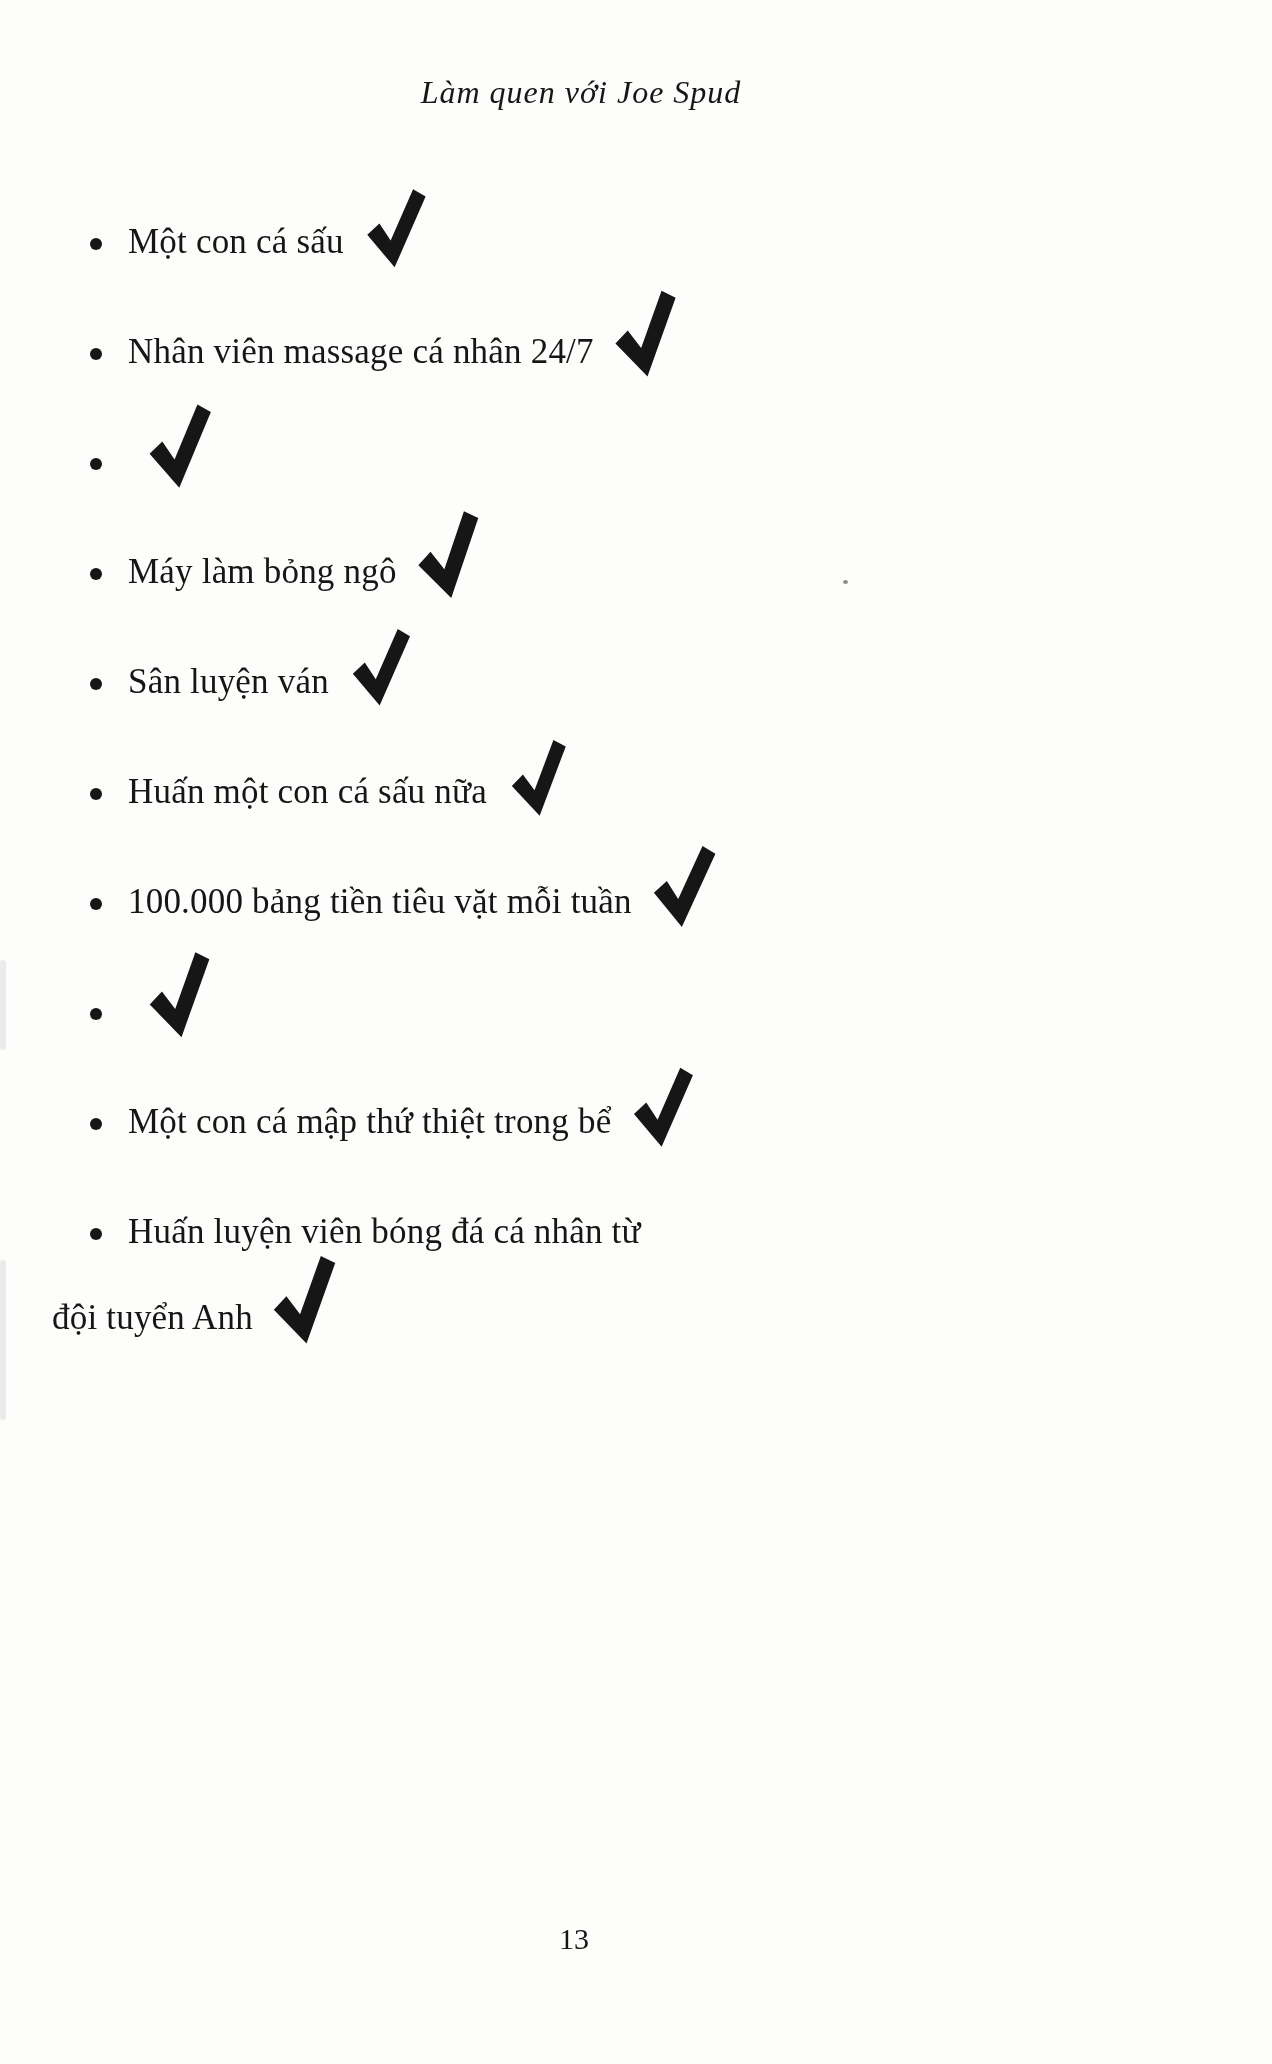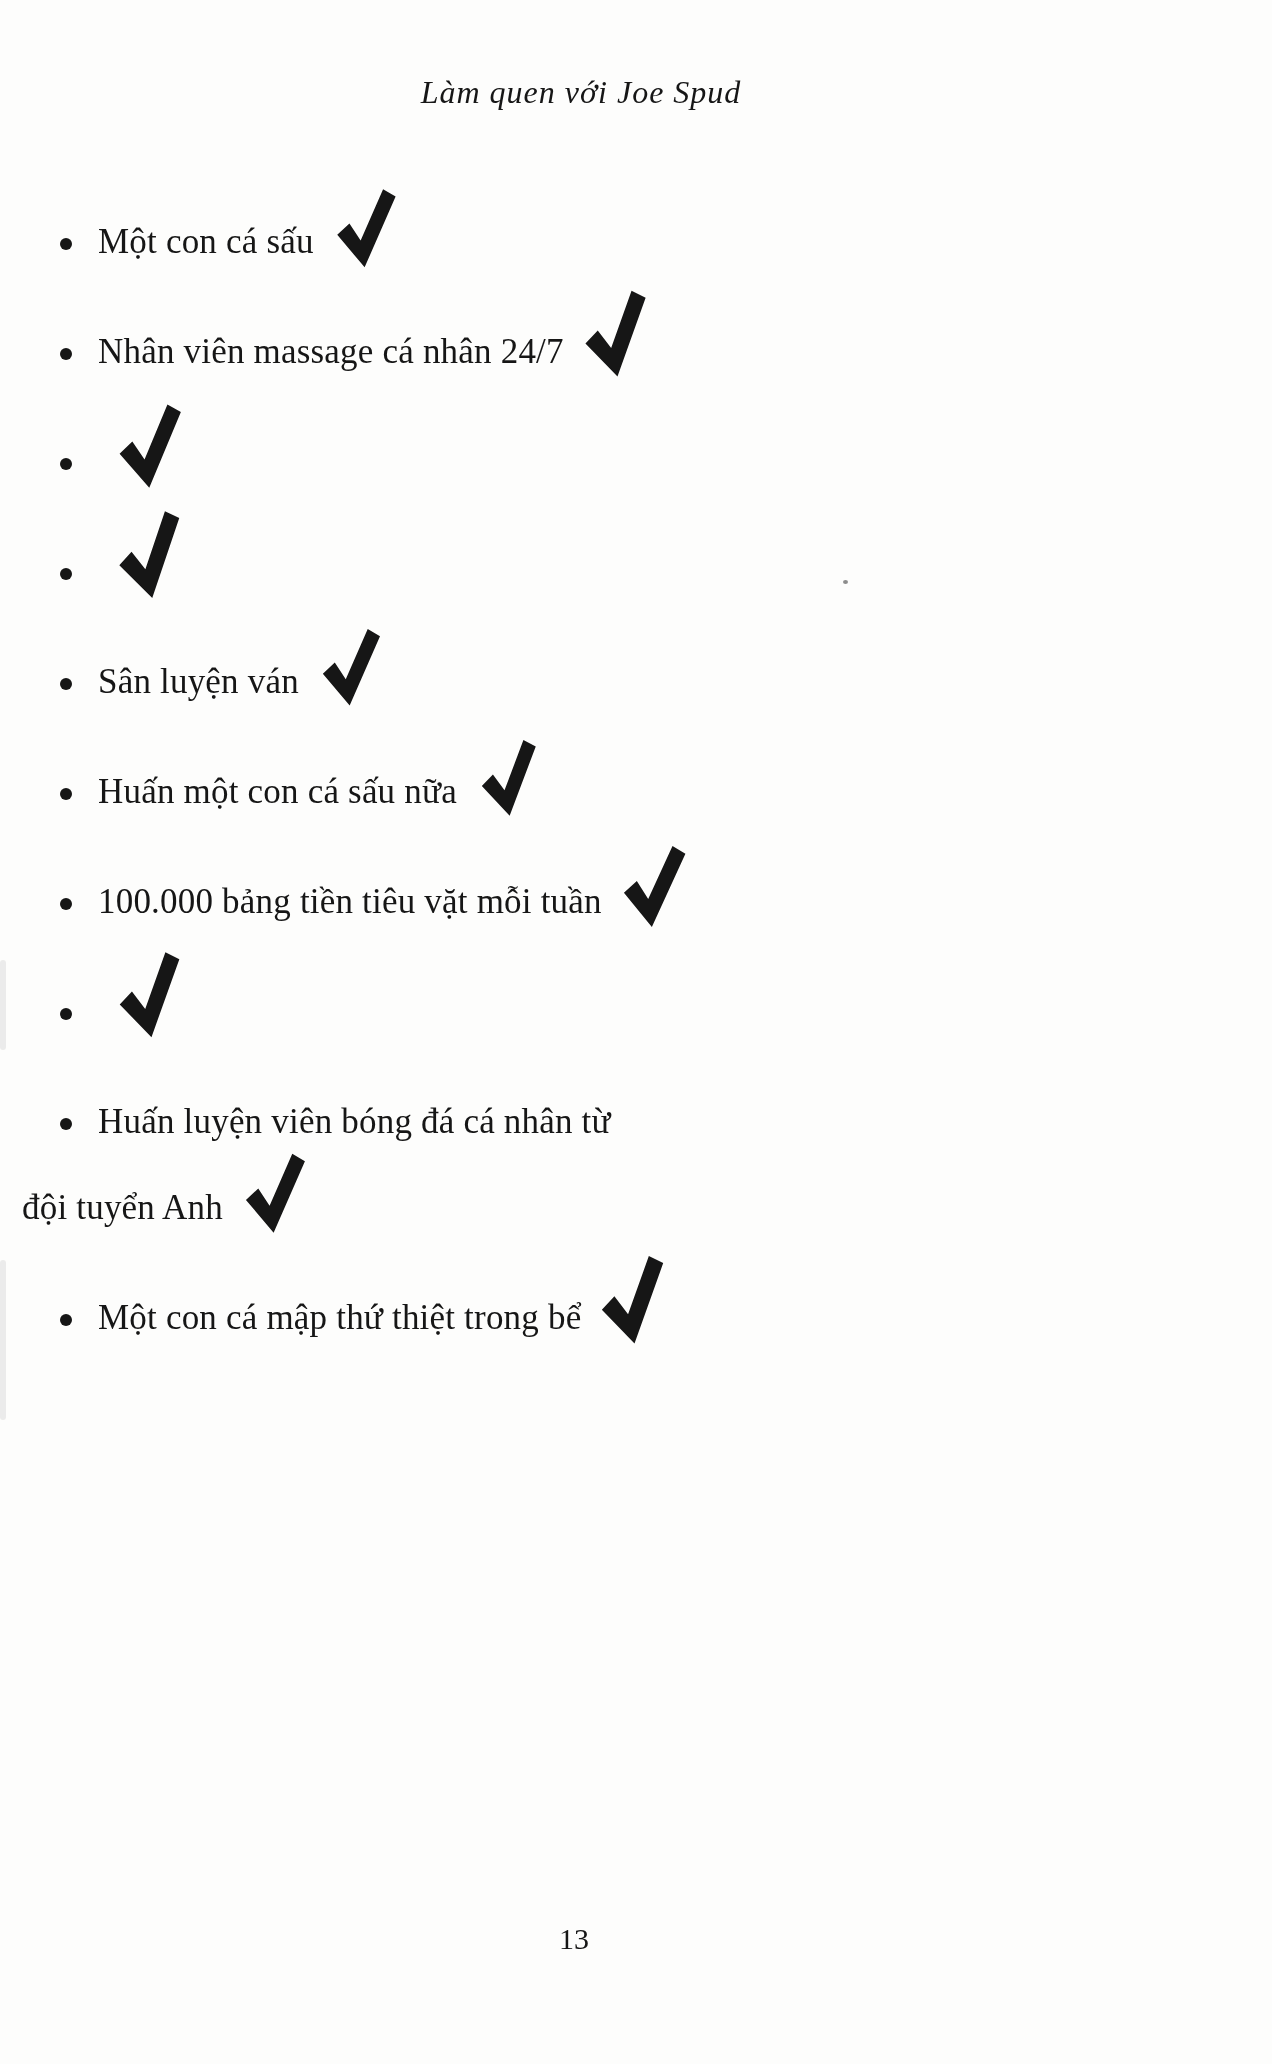--- a/index.html
+++ b/index.html
@@ -15,21 +15,21 @@
     padding-top:74px;
     width:100%;
     text-align:center;
     transform:translateX(-55px);
     font-style:italic;
     font-size:32px;
     letter-spacing:1px;
   }
   .list {
     margin-top:88px;
-    padding-left:60px;
+    padding-left:90px;
     padding-right:40px;
   }
   .item { margin-bottom:24px; }
   .line1, .line2 { display:flex; align-items:center; min-height:86px; }
   .bullet {
     width:12px; height:12px; flex:none;
     background:var(--ink); border-radius:50%;
     margin-right:26px; transform:translateY(2px);
   }
   .text {
@@ -106,20 +106,21 @@
       <svg class="check" viewBox="0 0 62 84" aria-hidden="true">
         <polygon points="2,50 14,38 26,55 47,2 60,9 31,82"></polygon>
       </svg>
     </div>
   </div>
 
 
   <div class="item">
     <div class="line1">
       <span class="bullet"></span>
+      <span class="text">Máy làm bỏng ngô</span>
       <svg class="check" viewBox="0 0 62 84" aria-hidden="true">
         <polygon points="2,50 14,38 26,55 47,2 60,9 31,82"></polygon>
       </svg>
     </div>
   </div>
 
   <div class="item">
     <div class="line1">
       <span class="bullet"></span>
       <span class="text">Sân luyện ván</span>
@@ -155,38 +156,38 @@
       <span class="bullet"></span>
       <svg class="check" viewBox="0 0 62 84" aria-hidden="true">
         <polygon points="2,50 14,38 26,55 47,2 60,9 31,82"></polygon>
       </svg>
     </div>
   </div>
 
   <div class="item">
     <div class="line1">
       <span class="bullet"></span>
+      <span class="text">Một con cá mập thứ thiệt trong bể</span>
+      <svg class="check" viewBox="0 0 62 84" aria-hidden="true">
+        <polygon points="2,50 14,38 26,55 47,2 60,9 31,82"></polygon>
+      </svg>
+    </div>
+  </div>
+
+  <div class="item">
+    <div class="line1">
+      <span class="bullet"></span>
       <span class="text">Huấn luyện viên bóng đá cá nhân từ</span>
 
     </div>
   <div class="line2">
           <span class="text">đội tuyển Anh</span>
           <svg class="check" viewBox="0 0 62 84" aria-hidden="true">
         <polygon points="2,50 14,38 26,55 47,2 60,9 31,82"></polygon>
       </svg>
         </div>
       </div>
-
-  <div class="item">
-    <div class="line1">
-      <span class="bullet"></span>
-      <span class="text">Một con cá mập thứ thiệt trong bể</span>
-      <svg class="check" viewBox="0 0 62 84" aria-hidden="true">
-        <polygon points="2,50 14,38 26,55 47,2 60,9 31,82"></polygon>
-      </svg>
-    </div>
-  </div>
 </div>
   <div class="page-number">13</div>
   <div class="speck"></div>
   <div class="smudge-a"></div>
   <div class="smudge-b"></div>
 </div>
 
 </body></html>

